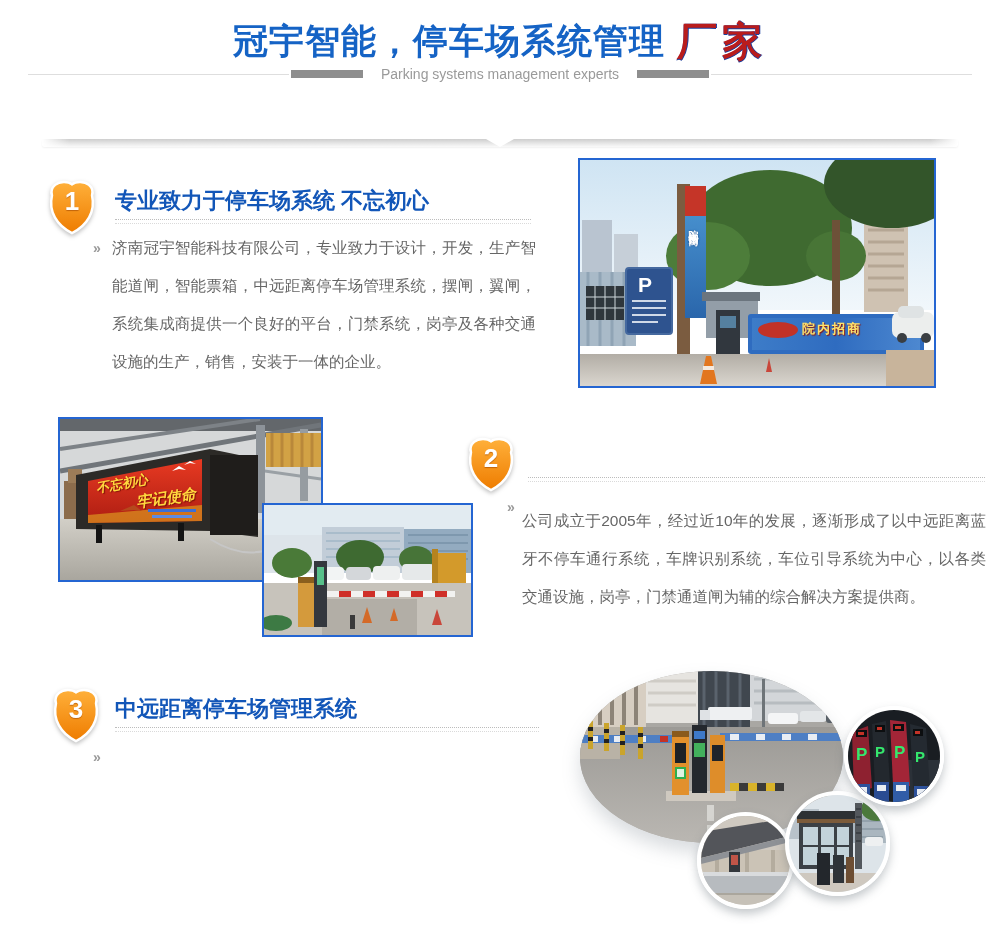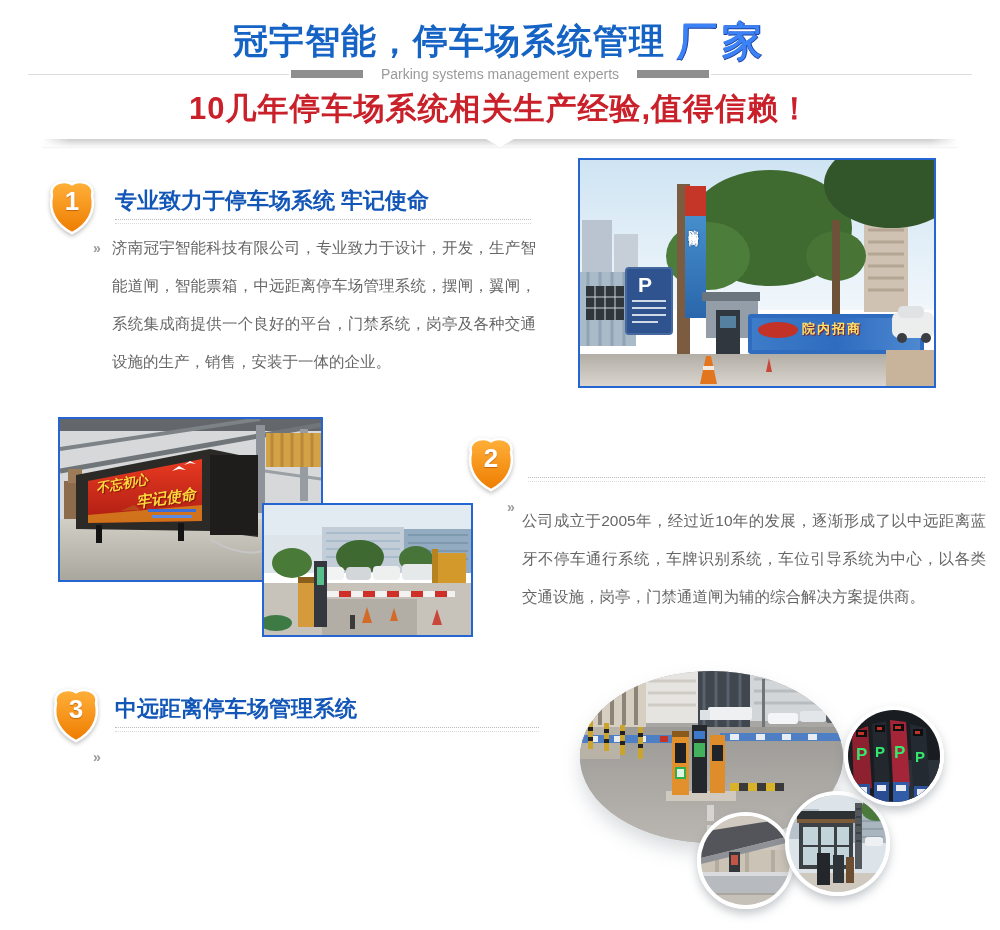--- a/index.html
+++ b/index.html
@@ -3,21 +3,21 @@
 <meta charset="utf-8">
 <style>
   html,body{margin:0;padding:0;background:#fff;}
   .page{position:relative;width:1000px;height:930px;background:#fff;overflow:hidden;
         font-family:"Liberation Sans","DejaVu Sans",sans-serif;}
 
   
   .title-row{position:absolute;top:14px;left:0;right:0;display:flex;justify-content:center;
              align-items:center;gap:12px;}
   .t-main{font-size:35px;font-weight:bold;color:#1563c5;letter-spacing:1px;}
-  .t-hl{font-size:40px;font-weight:900;color:#3b82f6;letter-spacing:5px;
+  .t-hl{font-size:40px;font-weight:900;color:#b91c1c;letter-spacing:5px;
         text-shadow:1px 0 0 #1d3f9e,0 1px 0 #1d3f9e;}
   .sub-row{position:absolute;top:66px;left:28px;right:28px;display:flex;align-items:center;}
   .sub-line{flex:1;height:1px;background:#dedede;}
   .sub-bar{width:72px;height:8px;background:#8e8e8e;margin:0 2px;}
   .sub-text{font-size:14px;color:#9a9a9a;padding:0 16px;white-space:nowrap;}
   .slogan{position:absolute;top:88px;left:0;right:0;text-align:center;font-size:31px;
           font-weight:bold;color:#c9202a;letter-spacing:1px;}
   .divider{position:absolute;top:139px;left:42px;right:42px;height:8px;border-radius:3px;
            background:linear-gradient(90deg,#ffffff 0,rgba(255,255,255,0) 3%,rgba(255,255,255,0) 97%,#ffffff 100%),
                       linear-gradient(180deg,#cecece 0,#e9e9e9 60%,#fafafa 100%);
@@ -97,32 +97,31 @@
     <span class="t-main">冠宇智能，停车场系统管理</span>
     <span class="t-hl">厂家</span>
   </div>
   <div class="sub-row">
     <span class="sub-line"></span>
     <span class="sub-bar"></span>
     <span class="sub-text">Parking systems management experts</span>
     <span class="sub-bar"></span>
     <span class="sub-line"></span>
   </div>
-  <div class="slogan">10几年停车场系统相关生产经验,值得信赖！</div>
   <div class="divider">
     <i class="notch"></i>
   </div>
 
   <div class="badge" style="left:45px;top:179px">
     <svg viewBox="0 0 56 58">
       <path d="M28 5 C24 1.5 15 1.5 10.5 5.5 C7 8.5 6 12.5 7.2 16.5 C3.5 33 12 47.5 28 55.5 C44 47.5 52.5 33 48.8 16.5 C50 12.5 49 8.5 45.5 5.5 C41 1.5 32 1.5 28 5 Z" fill="url(#badgeGrad)" stroke="#ffffff" stroke-width="2.6"></path>
     </svg>
     <span class="badge-num">1</span>
   </div>
-  <div class="sec-title" style="left:115px;top:186px">专业致力于停车场系统 牢记使命</div>
+  <div class="sec-title" style="left:115px;top:186px">专业致力于停车场系统 不忘初心</div>
   <div class="dotline" style="left:115px;top:219px;width:416px"></div>
   <span class="bullet" style="left:93px;top:240px">»</span>
   <div class="body-text" style="left:112px;top:229px;width:424px">济南冠宇智能科技有限公司，专业致力于设计，开发，生产智能道闸，智能票箱，中远距离停车场管理系统，摆闸，翼闸，系统集成商提供一个良好的平台，门禁系统，岗亭及各种交通设施的生产，销售，安装于一体的企业。</div>
 
   <figure class="photo" style="left:578px;top:158px;width:354px;height:226px">
     <svg viewBox="0 0 354 226" width="354" height="226">
       <rect width="354" height="150" fill="url(#skyG)"></rect>
       <rect x="2" y="60" width="30" height="80" fill="#b9c4d0"></rect>
       <rect x="34" y="74" width="24" height="66" fill="#c6cfd8"></rect>
       <rect x="284" y="48" width="44" height="104" fill="#cfc2b2"></rect>

